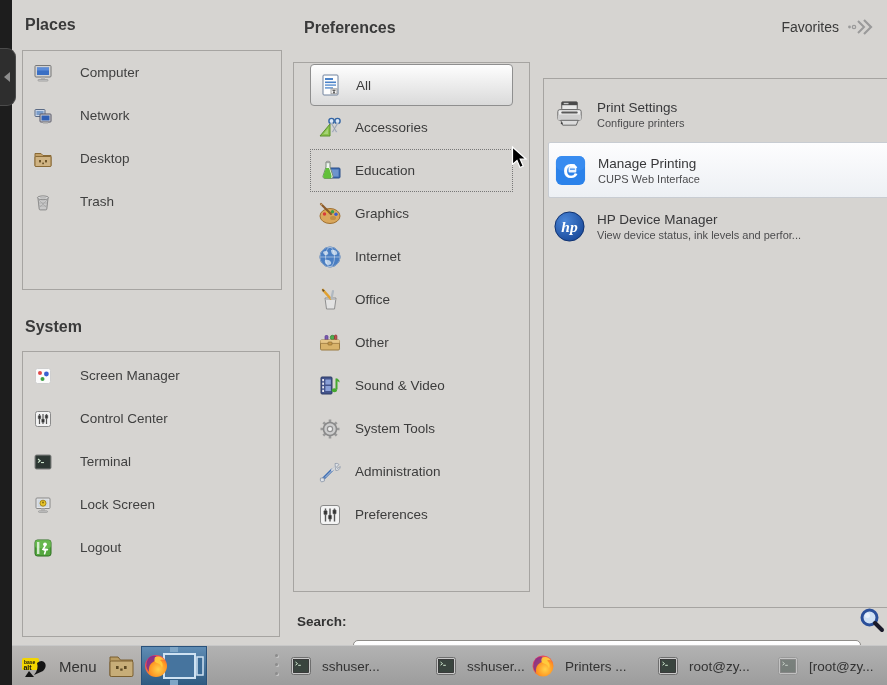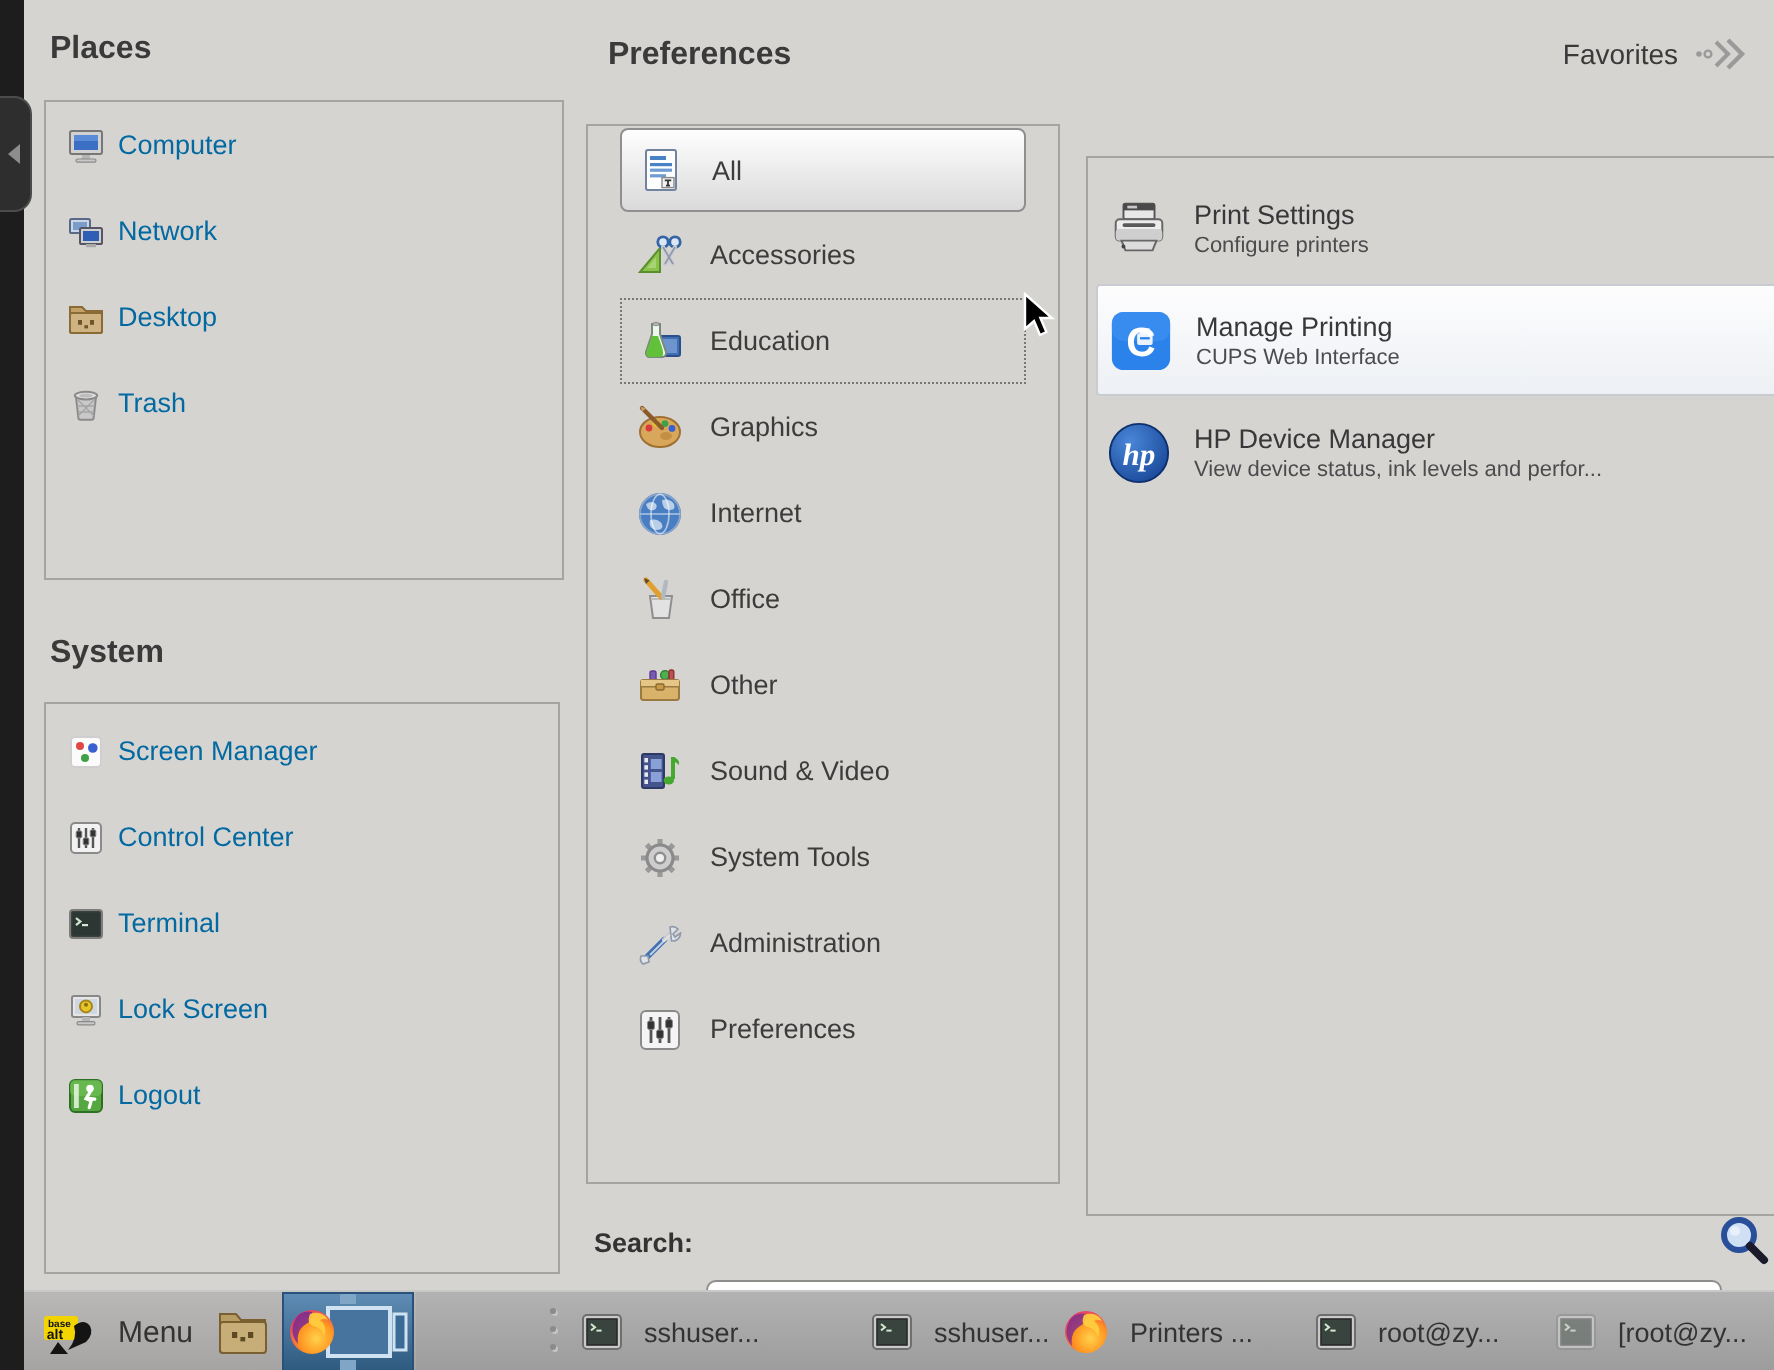--- a/index.html
+++ b/index.html
@@ -8,22 +8,22 @@
   
   .edge-strip{left:0;top:0;width:12px;height:685px;background:#1d1d1d;z-index:5;}
   .side-tab{left:0;top:48px;width:15px;height:56px;background:#2e2e2e;border:1px solid #4b4b4b;
     border-left:none;border-radius:0 9px 9px 0;z-index:6;}
   .side-tab::after{content:"";position:absolute;left:4px;top:23px;width:0;height:0;
     border-top:5px solid transparent;border-bottom:5px solid transparent;border-right:6px solid #8d8d8d;}
   
   .menu-window{left:12px;top:0;width:875px;height:645px;background:#d6d4d1;border-bottom:1px solid #878583;}
   .section-title{font-size:16px;font-weight:bold;color:#3a3a3a;}
   .group-box{border:1px solid #a6a4a1;}
-  .item-row{height:43px;display:flex;align-items:center;gap:6px;padding-left:10px;
-    font-size:13.5px;color:#0369a1;cursor:default;}
+  .item-row{height:43px;display:flex;align-items:center;gap:27px;padding-left:10px;
+    font-size:13.5px;color:#404040;cursor:default;}
   .icon20{width:20px;height:20px;flex:0 0 20px;}
   .icon26{width:26px;height:26px;flex:0 0 26px;}
   .icon32{width:33px;height:33px;flex:0 0 33px;}
   
   .cat-box{left:281px;top:62px;width:237px;height:530px;padding-top:1px;box-sizing:border-box;}
   .cat-item{height:43px;margin:0 16px;display:flex;align-items:center;gap:12px;padding-left:7px;
     font-size:13.5px;color:#3c3c3c;box-sizing:border-box;}
   .cat-item.selected{background:linear-gradient(#fefefe,#dadada);border:1px solid #8f8f8f;border-radius:4px;height:42px;}
   .cat-item.focused{outline:1px dotted #777;outline-offset:-1px;}
   

